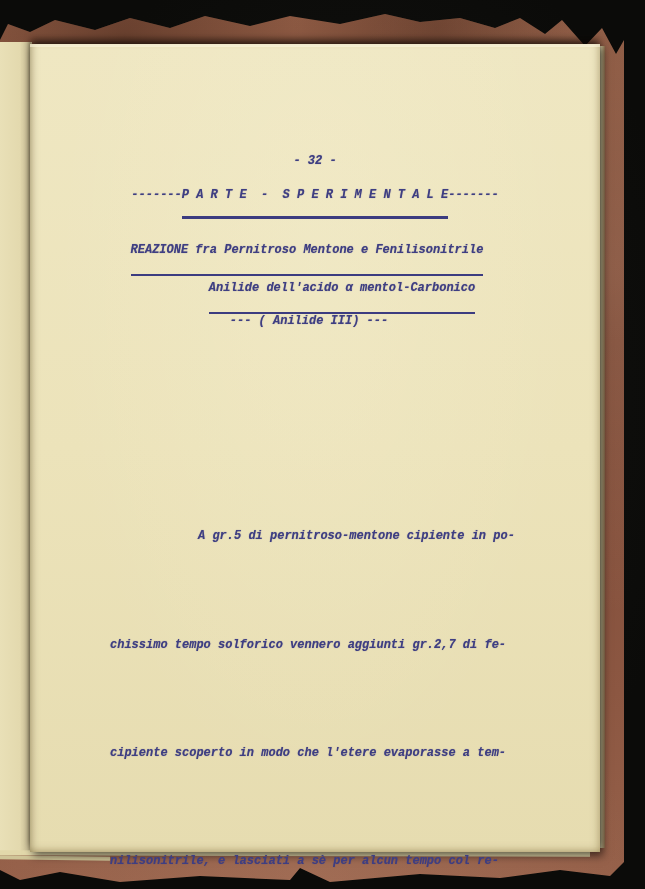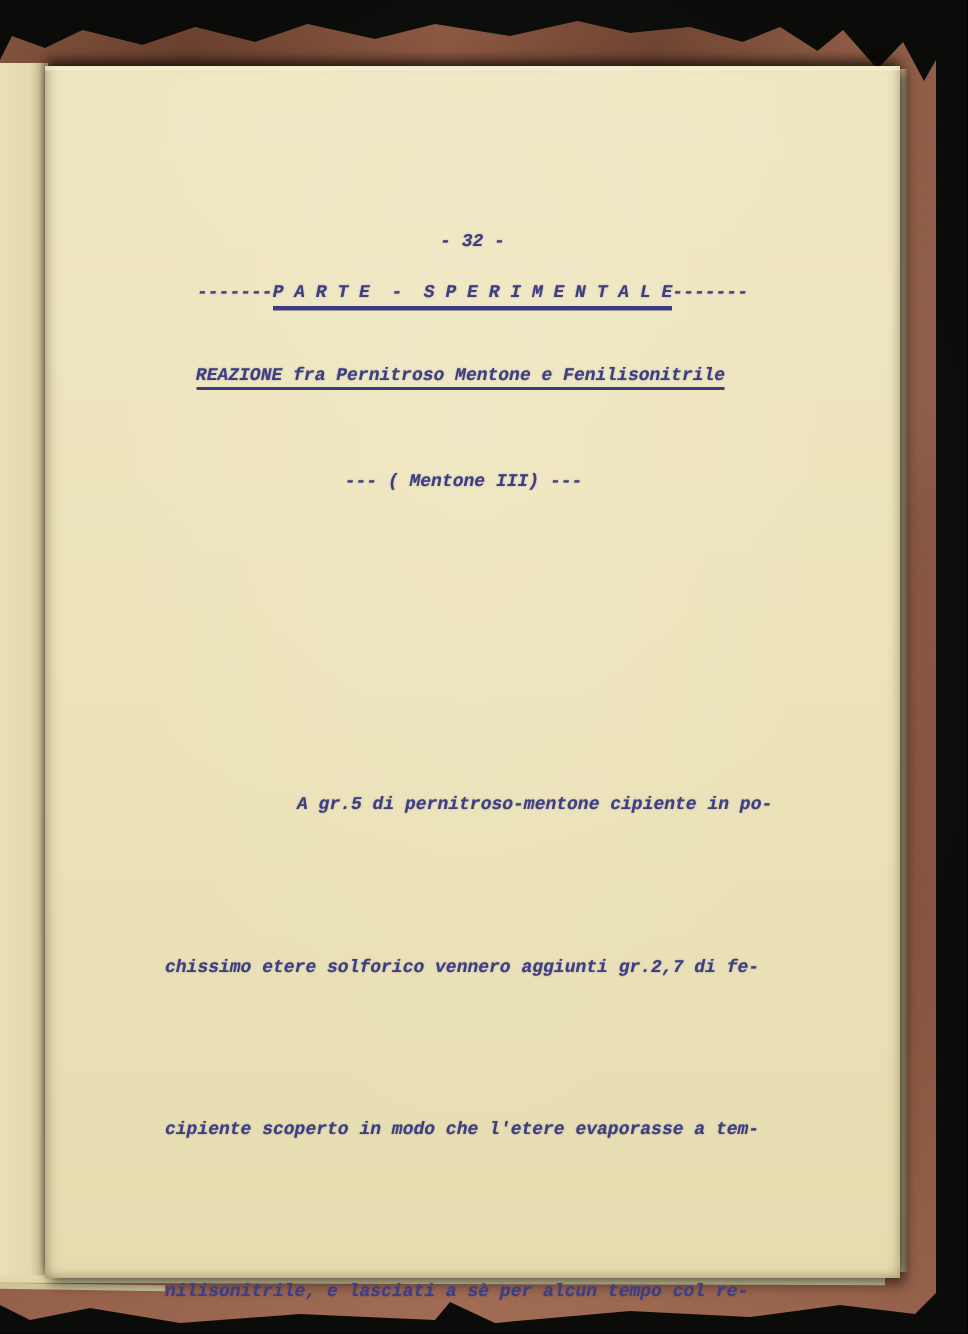--- a/index.html
+++ b/index.html
@@ -51,25 +51,25 @@
   }
   .ink{
     position:absolute;color:#3e3e82;font-weight:700;font-size:12px;
     text-shadow:0 0 1px rgba(62,62,130,.6);
     white-space:pre;
     font-style:italic;
   }
   .centered{left:0;width:570px;text-align:center;white-space:pre;}
   .pageno{top:110px;}
   .h-main{top:144px;}
-  .h-main .u{border-bottom:3px solid #3c3c80;padding-bottom:2px;}
+  .h-main .u{border-bottom:3px solid #3c3c80;padding-bottom:14px;}
   .h-sect{top:199px;left:-8px;}
   .h-sub{top:237px;left:27px;}
   .h-formula{top:270px;left:-6px;}
-  .u1{border-bottom:2px solid #3c3c80;padding-bottom:1px;}
+  .u1{border-bottom:2px solid #3c3c80;padding-bottom:17px;}
   .body{
     position:absolute;left:80px;top:330px;width:486px;
     line-height:36.1px;
   }
   .body .ln{white-space:pre;}
   .p-first{text-indent:88px;}
 </style>
 </head>
 <body>
 
@@ -81,27 +81,28 @@
   <div class="stack2"></div>
 
   <div class="page">
 
     <div class="ink centered pageno">- 32 -</div>
 
     <div class="ink centered h-main"><span>-------</span><span class="u">P A R T E  -  S P E R I M E N T A L E</span><span>-------</span></div>
 
     <div class="ink centered h-sect"><span class="u1">REAZIONE fra Pernitroso Mentone e Fenilisonitrile</span></div>
 
+    <div class="ink centered h-sub"><span class="u1">Anilide dell'acido α mentol-Carbonico</span></div>
 
-    <div class="ink centered h-formula">--- ( Mentone III) ---</div>
+    <div class="ink centered h-formula">--- ( Anilide III) ---</div>
 
     <div class="ink body">
       <div>
         <div class="ln p-first">A gr.5 di pernitroso-mentone cipiente in po-</div>
-        <div class="ln">chissimo etere solforico vennero aggiunti gr.2,7 di fe-</div>
+        <div class="ln">chissimo tempo solforico vennero aggiunti gr.2,7 di fe-</div>
         <div class="ln">cipiente scoperto in modo che l'etere evaporasse a tem-</div>
         <div class="ln">nilisonitrile, e lasciati a sè per alcun tempo col re-</div>
         
         
         
       </div>
       
       
     </div>
 

